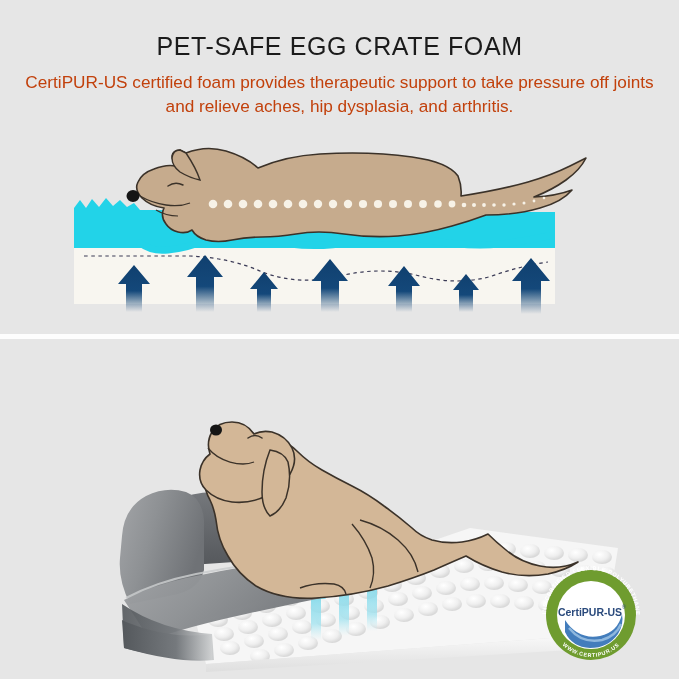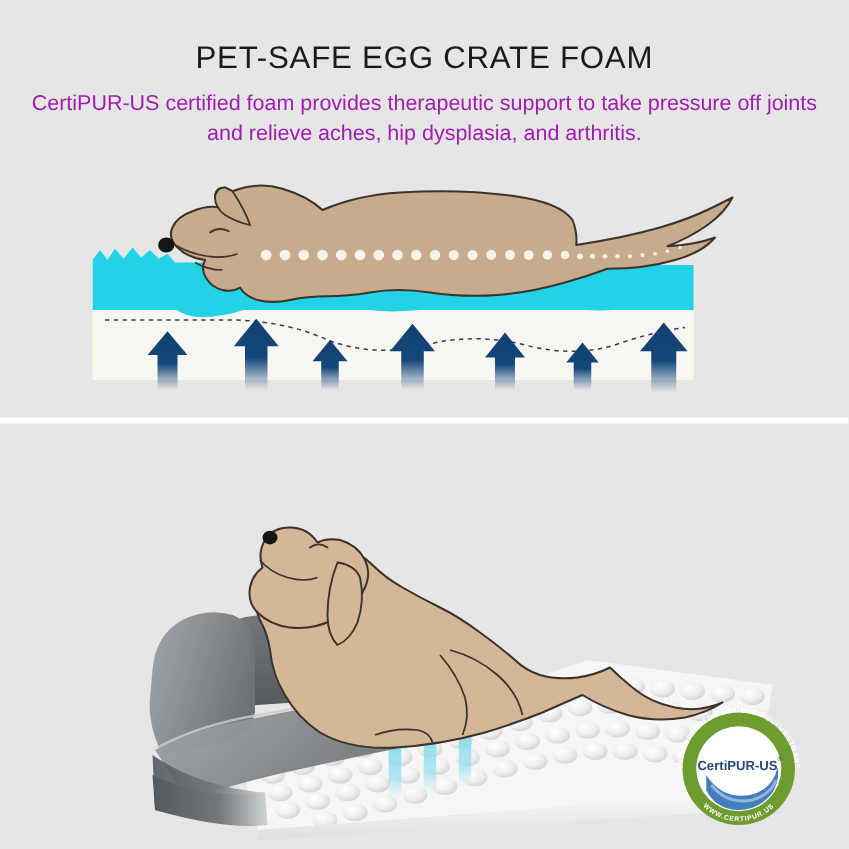--- a/index.html
+++ b/index.html
@@ -51,21 +51,21 @@
     white-space: nowrap;
   }
   .headline-1 { top: 32px; }
 
   .subcopy {
     position: absolute;
     left: 14px;
     top: 70px;
     width: 651px;
     text-align: center;
-    color: #a21caf;
+    color: #c2410c;
     font-size: 17.2px;
     line-height: 24px;
     font-weight: 400;
   }
 
   .svg-stage {
     position: absolute;
     left: 0; top: 0;
     width: 679px;
     height: 679px;

